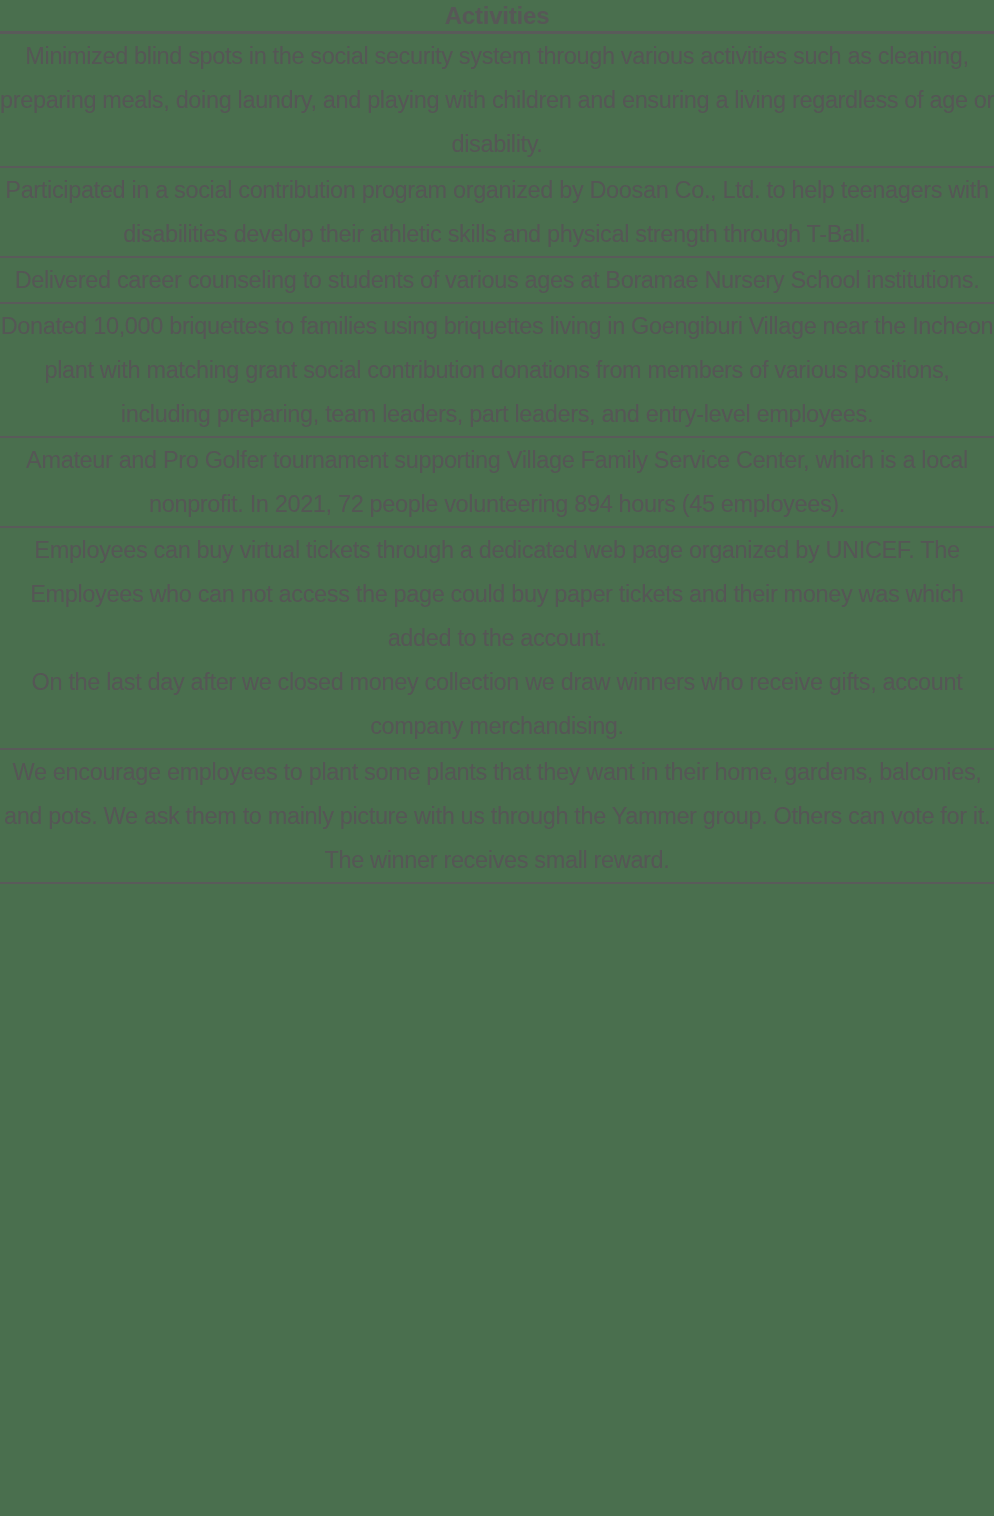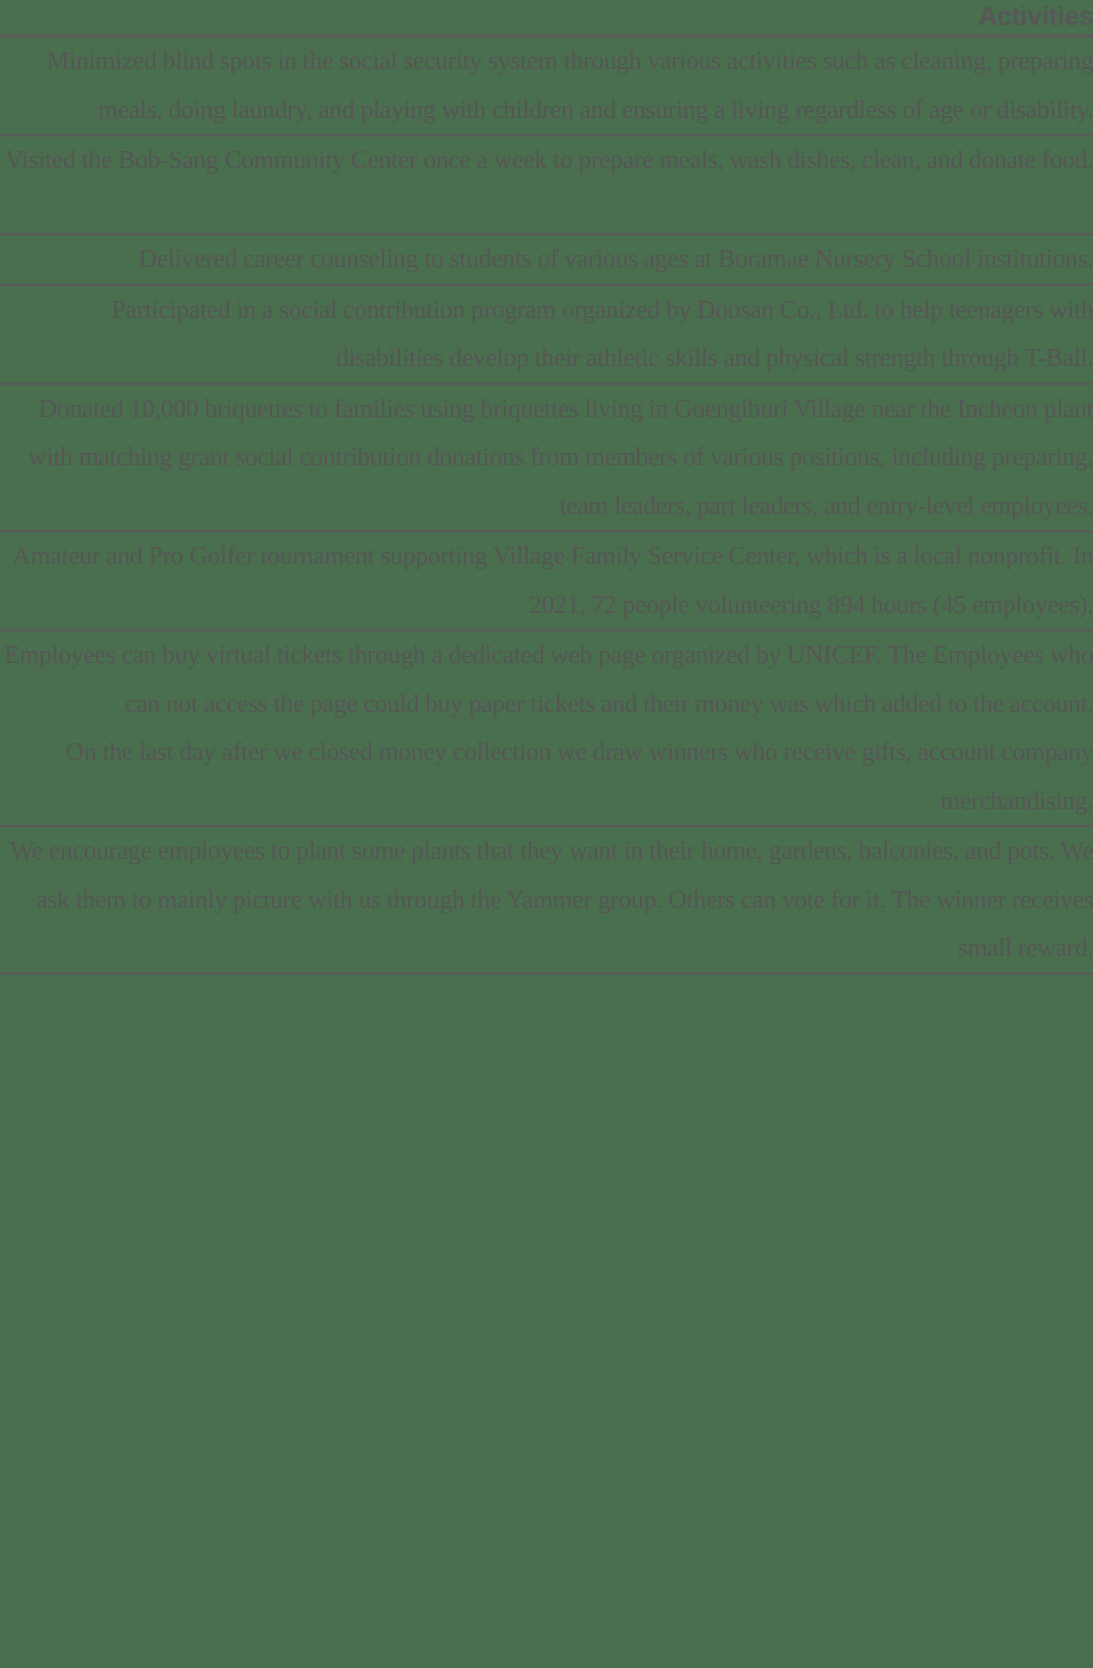--- a/index.html
+++ b/index.html
@@ -27,38 +27,38 @@
     width: 994px;
     border-collapse: collapse;
     table-layout: fixed;
   }
 
   .activities-table td,
   .activities-table th {
     padding: 0;
     margin: 0;
     vertical-align: top;
-    text-align: right;
+    text-align: center;
   }
 
   
   .header-cell {
     font-family: "Liberation Sans", sans-serif;
     font-weight: bold;
     font-size: 24px;
     line-height: 31px;
     color: #575757;
     letter-spacing: -0.2px;
     padding: 4px 0 12px 0;
     border-bottom: 3px solid #5a5a5a;
   }
 
   
   .body-cell {
-    font-family: Liberation Serif, serif;
+    font-family: Liberation Sans, sans-serif;
     font-size: 23.5px;
     line-height: 44px;
     color: #565656;
     letter-spacing: -0.35px;
     padding: 0 4px 0 0;
     border-bottom: 2px solid #5a5a5a;
     white-space: pre-line;
   }
 
   .body-cell .para {
@@ -89,27 +89,24 @@
     <thead>
       <tr>
         <th class="header-cell">Activities</th>
       </tr>
     </thead>
     <tbody id="table-body">
         <tr>
           <td class="body-cell"><div class="para">Minimized blind spots in the social security system through various activities such as cleaning, preparing meals, doing laundry, and playing with children and ensuring a living regardless of age or disability.</div></td>
         </tr>
         <tr>
-          <td class="body-cell"><div class="para">Visited the Bob-Sang Community Center once a week to prepare meals, wash dishes, clean, and donate food.</div><span class="blank-line"></span></td>
+          <td class="body-cell"><div class="para">Participated in a social contribution program organized by Doosan Co., Ltd. to help teenagers with disabilities develop their athletic skills and physical strength through T-Ball.</div></td>
         </tr>
         <tr>
           <td class="body-cell"><div class="para">Delivered career counseling to students of various ages at Boramae Nursery School institutions.</div></td>
-        </tr>
-        <tr>
-          <td class="body-cell"><div class="para">Participated in a social contribution program organized by Doosan Co., Ltd. to help teenagers with disabilities develop their athletic skills and physical strength through T-Ball.</div></td>
         </tr>
         <tr>
           <td class="body-cell"><div class="para">Donated 10,000 briquettes to families using briquettes living in Goengiburi Village near the Incheon plant with matching grant social contribution donations from members of various positions, including preparing, team leaders, part leaders, and entry-level employees.</div></td>
         </tr>
         <tr>
           <td class="body-cell"><div class="para">Amateur and Pro Golfer tournament supporting Village Family Service Center, which is a local nonprofit. In 2021, 72 people volunteering 894 hours (45 employees).</div></td>
         </tr>
         <tr>
           <td class="body-cell"><div class="para">Employees can buy virtual tickets through a dedicated web page organized by UNICEF. The Employees who can not access the page could buy paper tickets and their money was which added to the account.</div><div class="para">On the last day after we closed money collection we draw winners who receive gifts, account company merchandising.</div></td>
         </tr>

